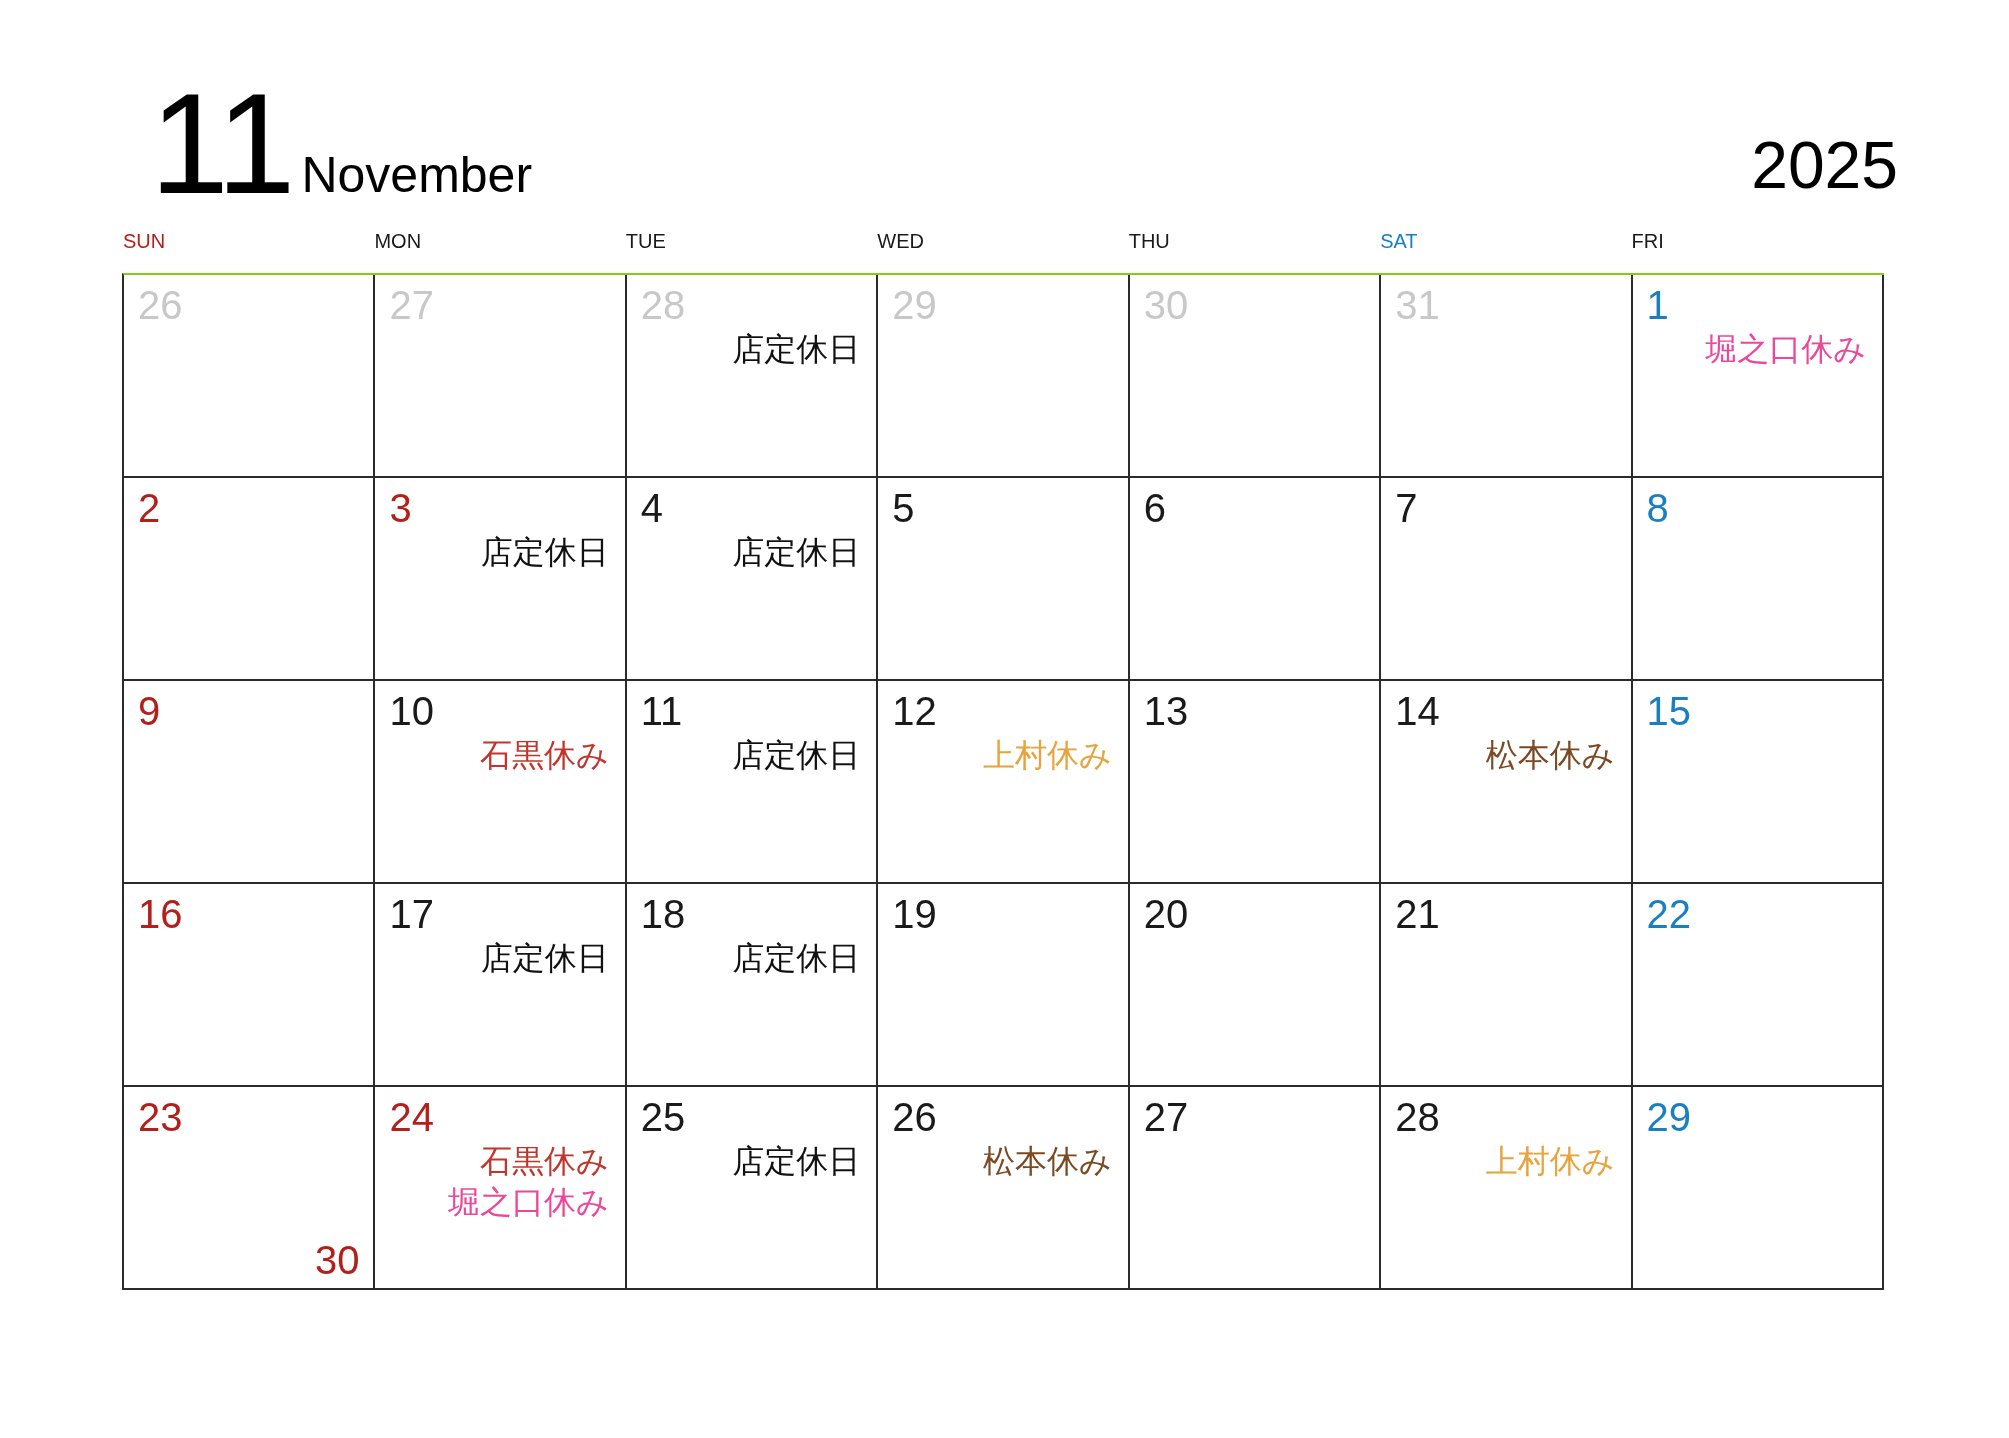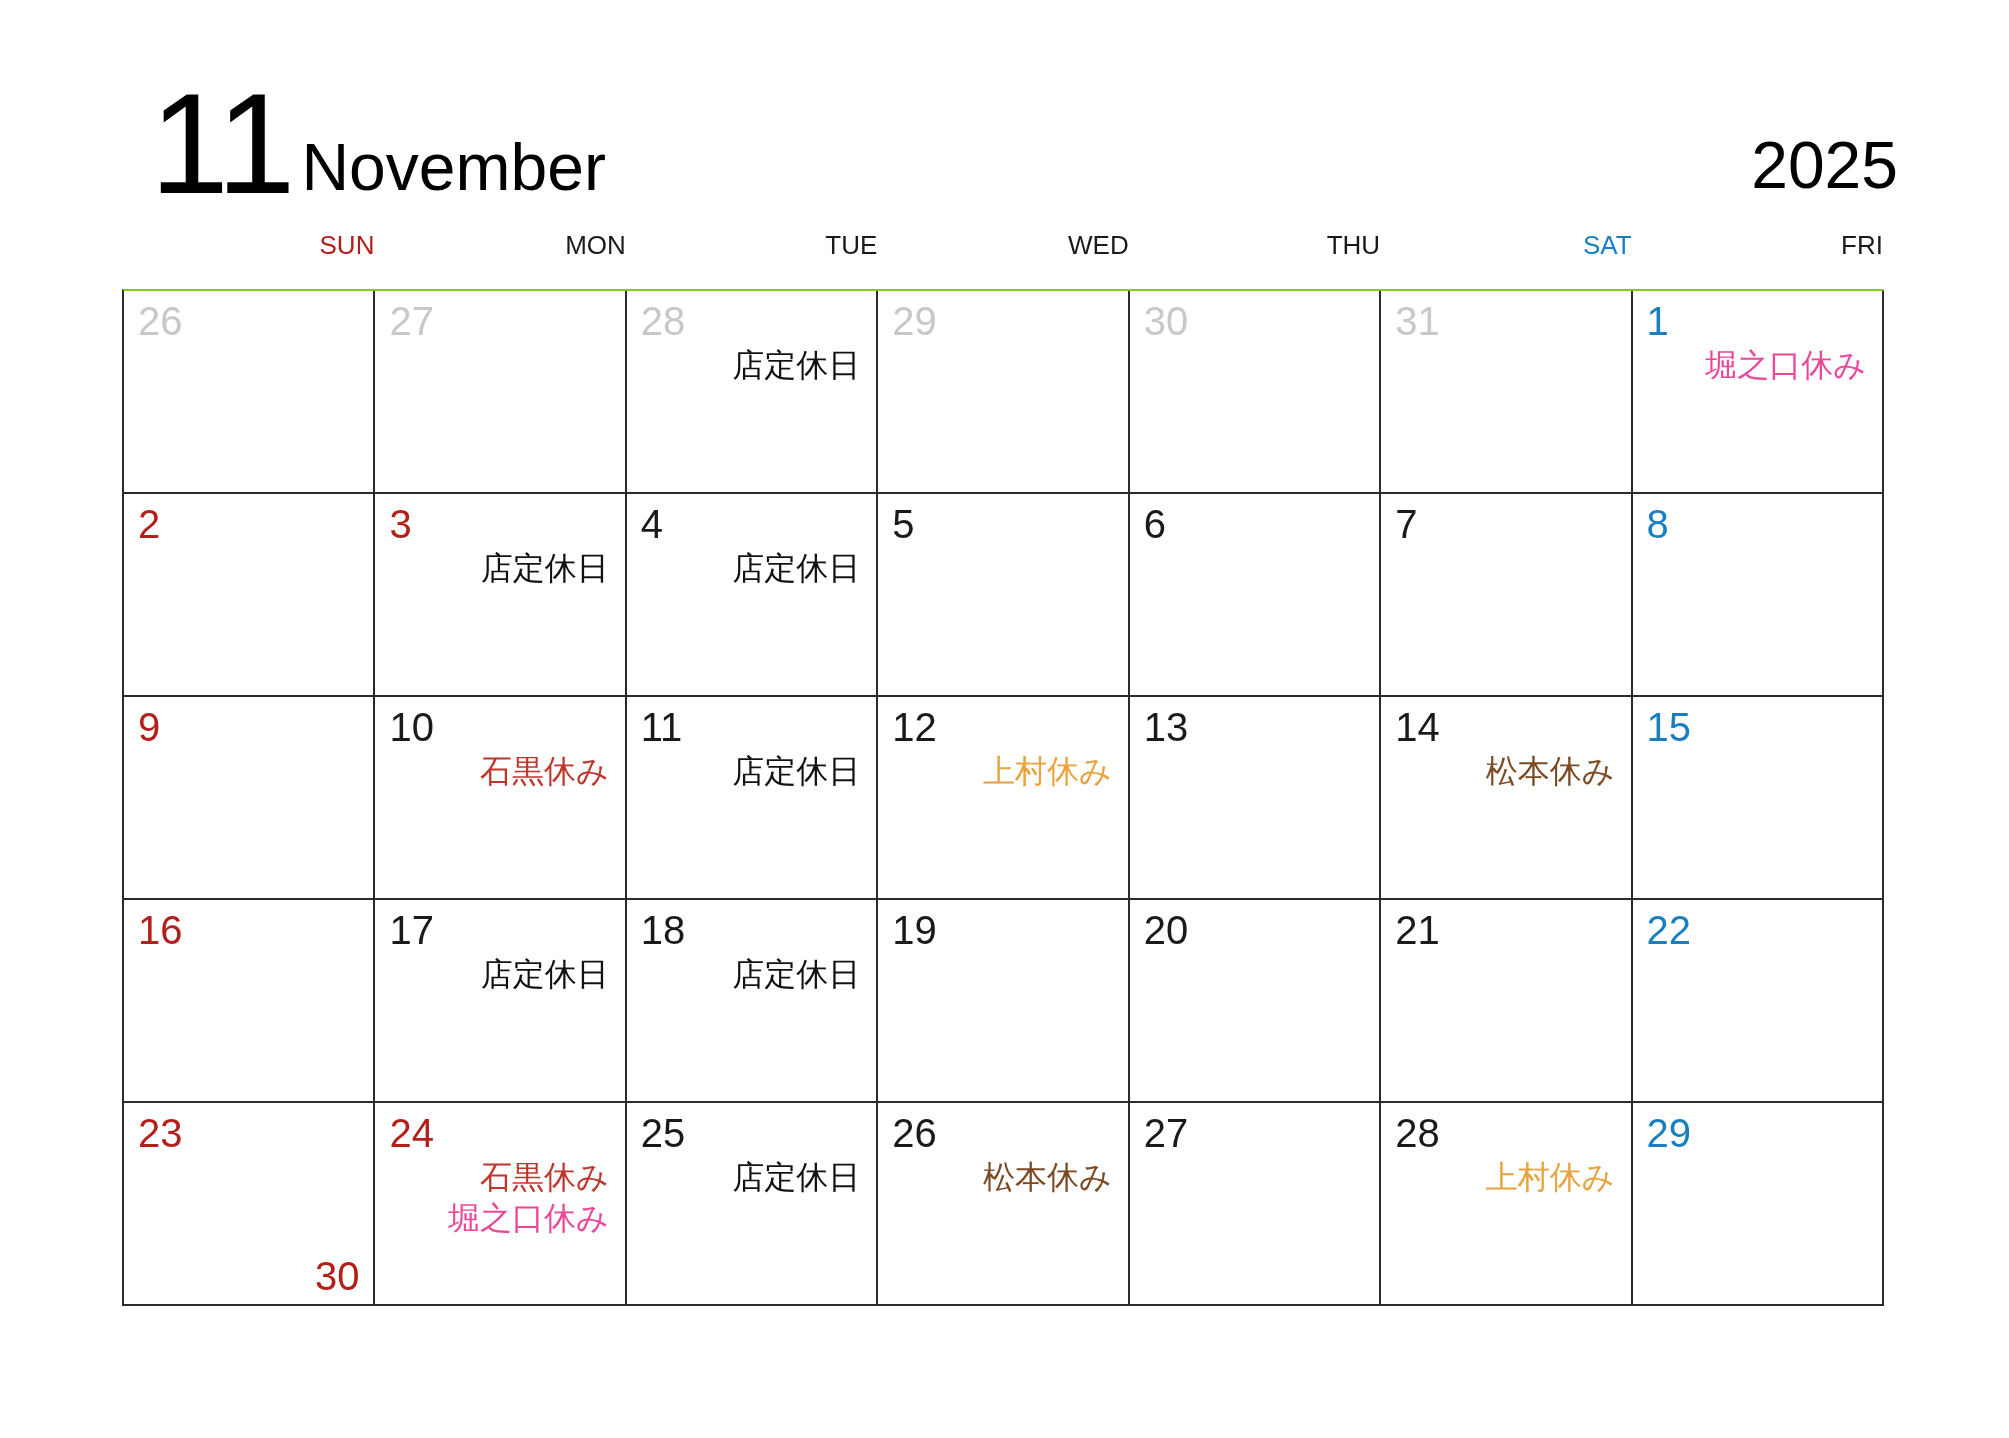--- a/index.html
+++ b/index.html
@@ -31,21 +31,21 @@
     padding-right: 30px;
   }
   .month-num {
     font-size: 142px;
     line-height: 0.93;
     font-weight: 400;
     letter-spacing: -2px;
     color: #000;
   }
   .month-name {
-    font-size: 66px;
+    font-size: 50px;
     line-height: 1;
     font-weight: 400;
     color: #000;
     margin-left: 8px;
     position: relative;
     top: -10px;
   }
   .year {
     margin-left: auto;
     font-size: 66px;
@@ -57,24 +57,24 @@
   }
   
   .weekdays {
     display: grid;
     grid-template-columns: repeat(7, 1fr);
     width: 1760px;
     margin: 0 auto;
     margin-top: 20px;
   }
   .weekday {
-    text-align: right;
-    font-size: 26px;
+    text-align: left;
+    font-size: 20px;
     color: #1a1a1a;
-    padding-bottom: 28px;
+    padding-bottom: 20px;
   }
   .weekday.sun { color: #b3201c; }
   .weekday.sat { color: #1a7fc1; }
   
   .grid {
     width: 1760px;
     margin: 0 auto;
     display: grid;
     grid-template-columns: repeat(7, 1fr);
     grid-auto-rows: 203px;

